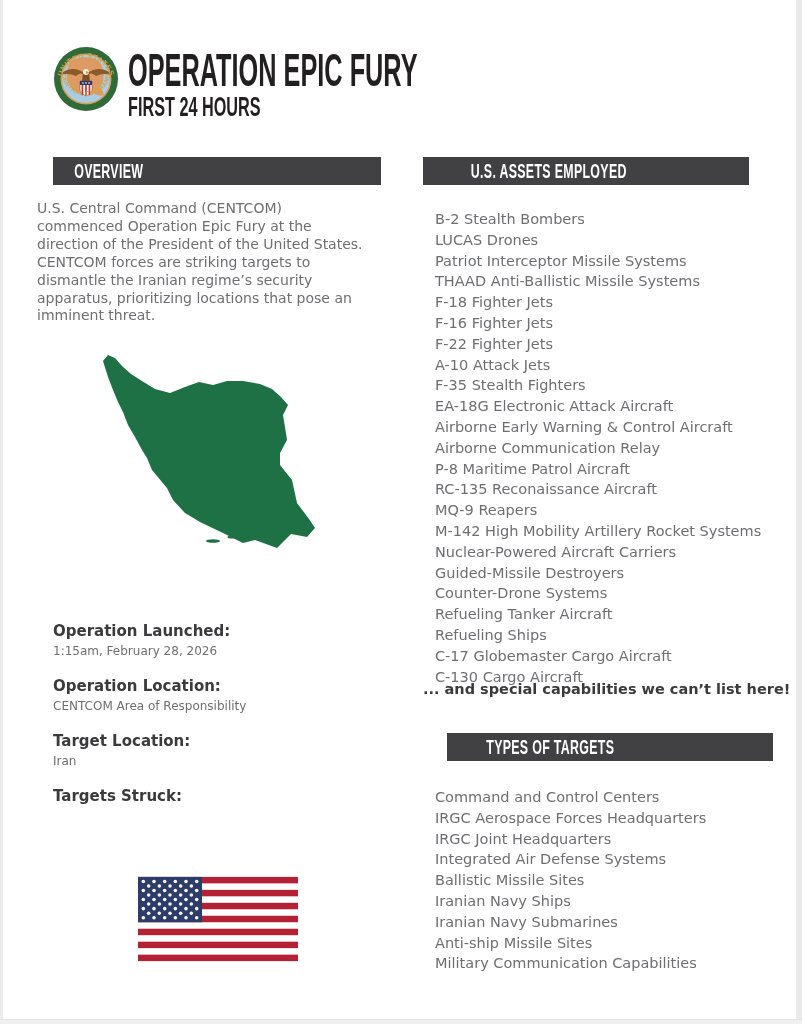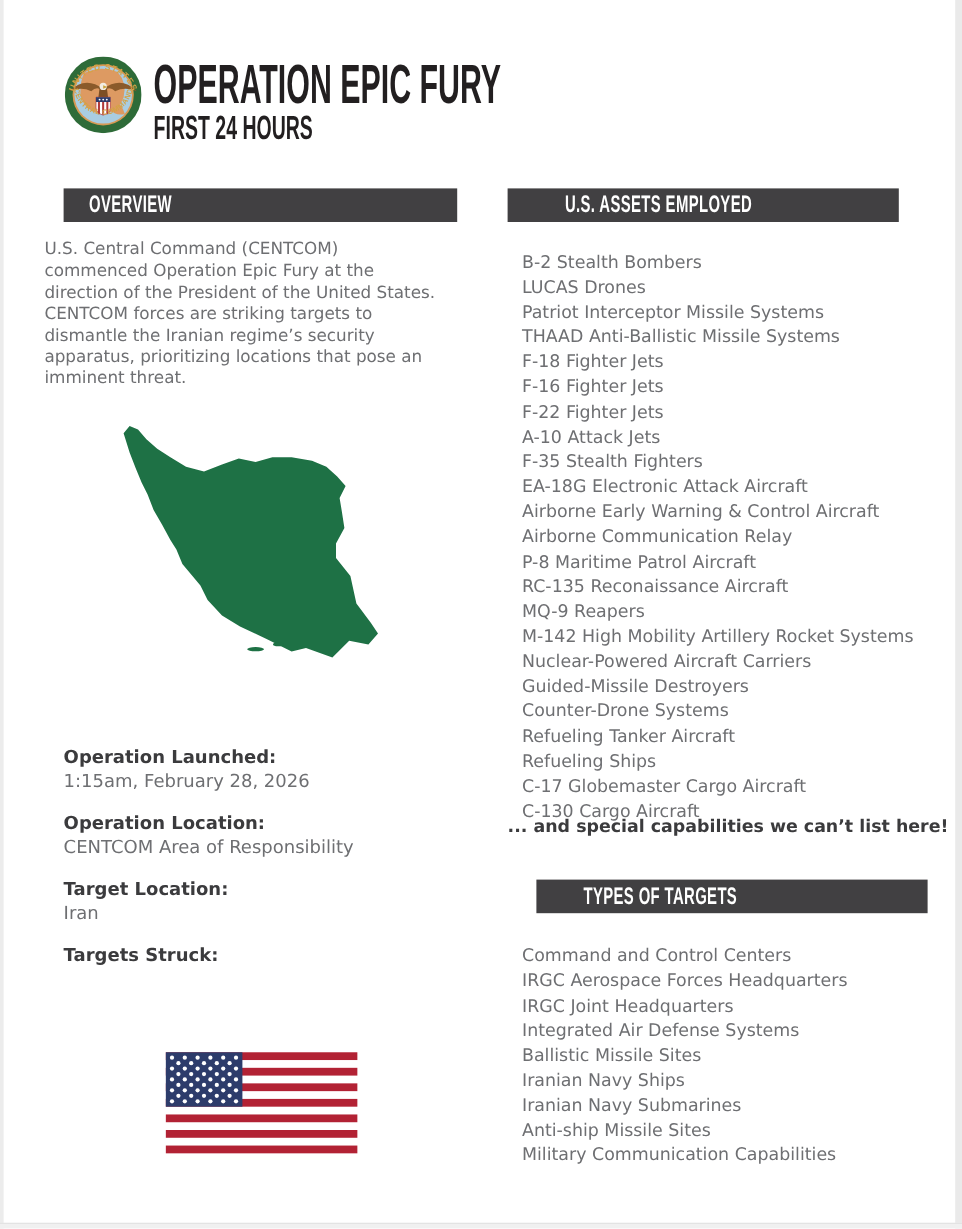--- a/index.html
+++ b/index.html
@@ -42,21 +42,21 @@
     font-size:14px;line-height:17.9px;color:#6e6f72;white-space:pre-line;
   }
 
   
   .iran-map{position:absolute;left:95px;top:353px;width:252px;height:222px;}
 
   
   .facts{position:absolute;left:53px;top:601px;width:330px;margin-top:20px;}
   .fact{margin-bottom:15px;}
   .fact-label{font-size:15px;font-weight:bold;color:#3b3b3d;line-height:20px;}
-  .fact-value{font-size:15px;color:#6e6f72;line-height:20px;}
+  .fact-value{font-size:12px;color:#6e6f72;line-height:20px;}
 
   
   .us-flag{position:absolute;left:138px;top:876px;width:160px;height:86px;}
 
   
   .list{position:absolute;left:423px;width:345px;margin:12px;padding:0;list-style:none;}
   .list li{
     font-size:14.5px;line-height:20.8px;color:#6e6f72;white-space:nowrap;
   }
   .assets-list{top:197px;}

